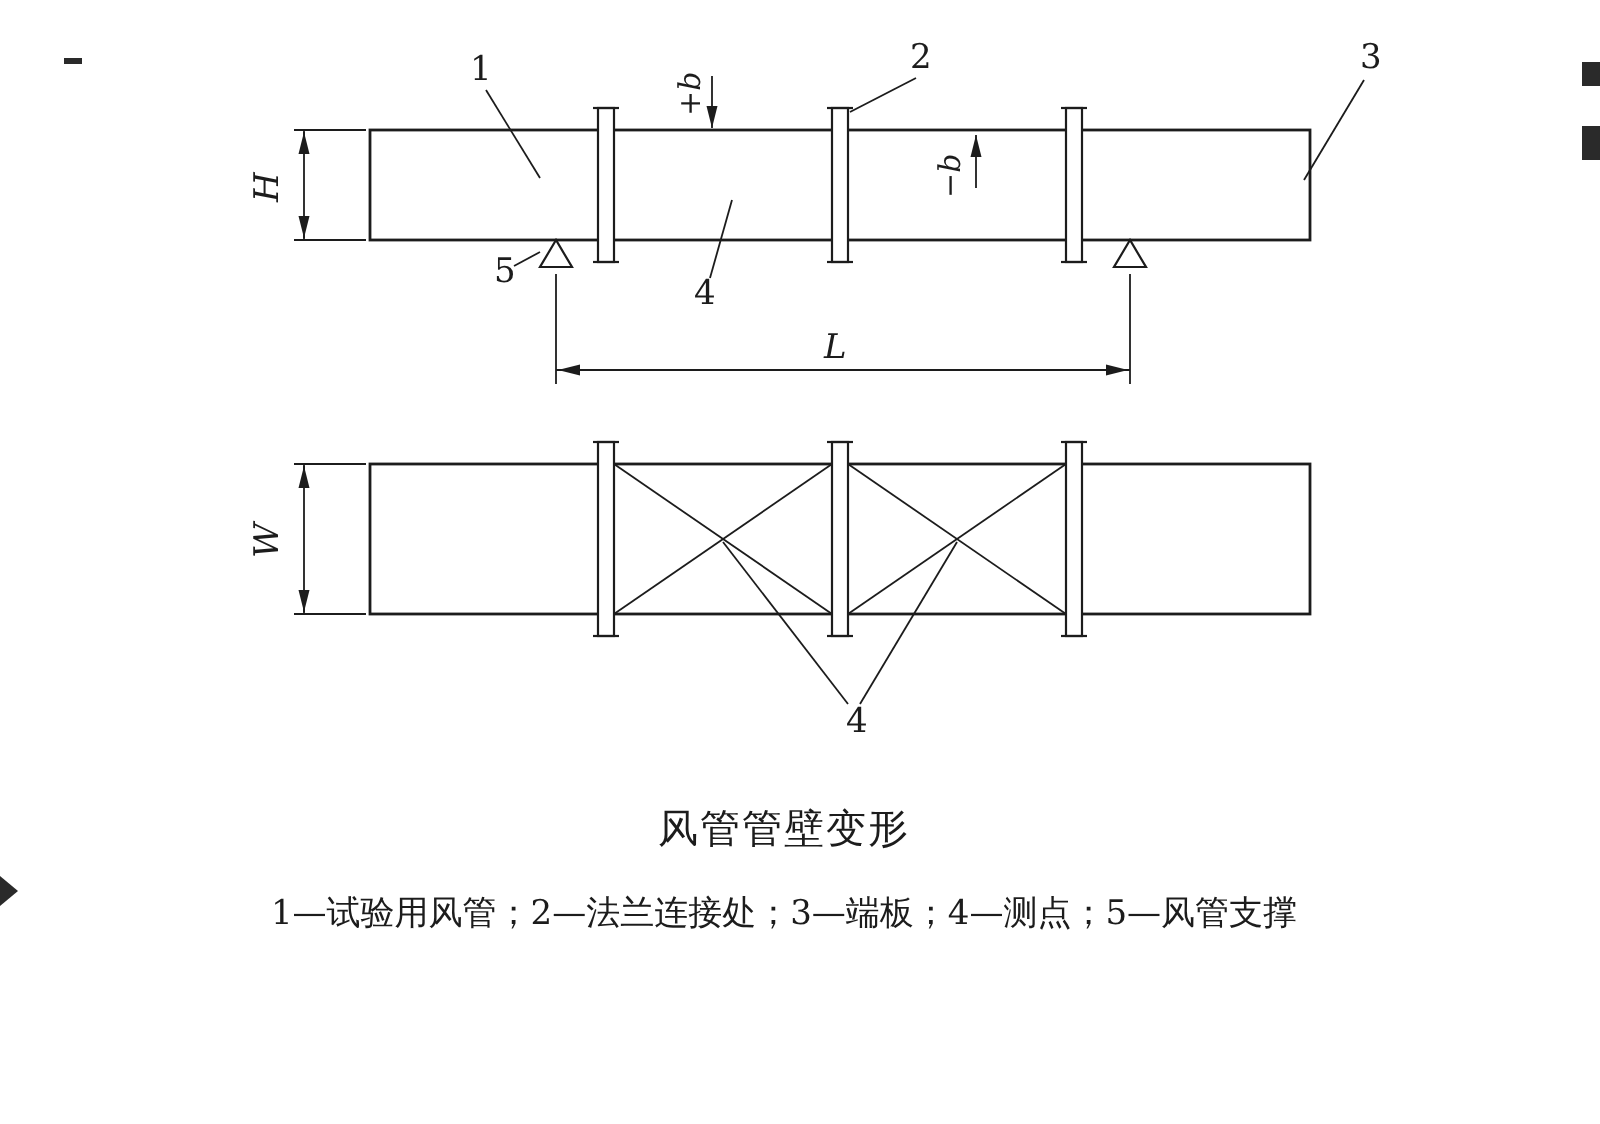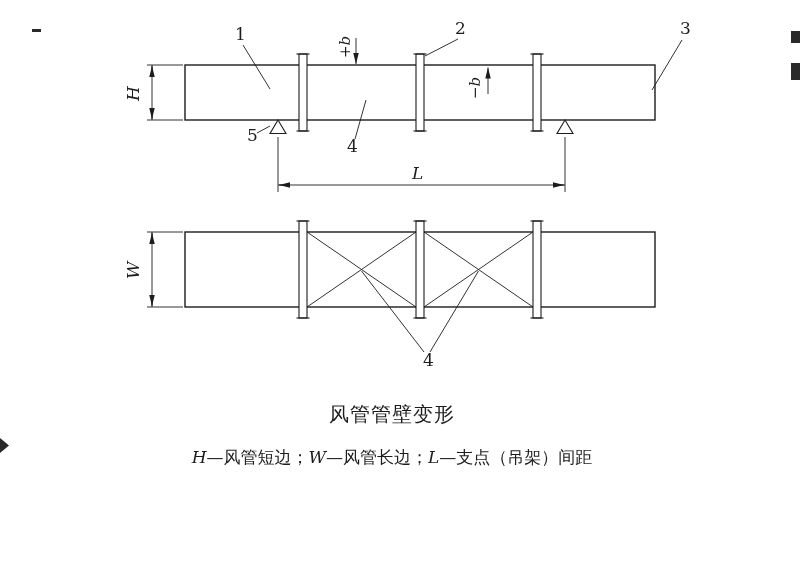--- a/index.html
+++ b/index.html
@@ -166,21 +166,21 @@
       <text class="dim" transform="translate(139,279) rotate(-90)">W</text>
       <text class="dim" x="412" y="179">L</text>
       <text class="dimsmall" transform="translate(350,58) rotate(-90)">+b</text>
       <text class="dimsmall" transform="translate(480,99) rotate(-90)">−b</text>
     </g>
   </svg>
 
   <div class="caption">
     <div class="cap-title">风管管壁变形</div>
     <div class="cap-lines">
-      <div class="cap-line"><span class="it">H</span><span>—风管短边；</span><span class="it">W</span><span>—风管长边；</span><span class="it">L</span><span>—支点（吊架）间距</span></div>
+      <div class="cap-line">1—试验用风管；2—法兰连接处；3—端板；4—测点；5—风管支撑</div>
     </div>
   </div>
 
   <div class="artifact artifact-top-dash"></div>
   <div class="artifact artifact-right-1"></div>
   <div class="artifact artifact-right-2"></div>
   <div class="artifact artifact-left-wedge"></div>
 
 </div>
 

